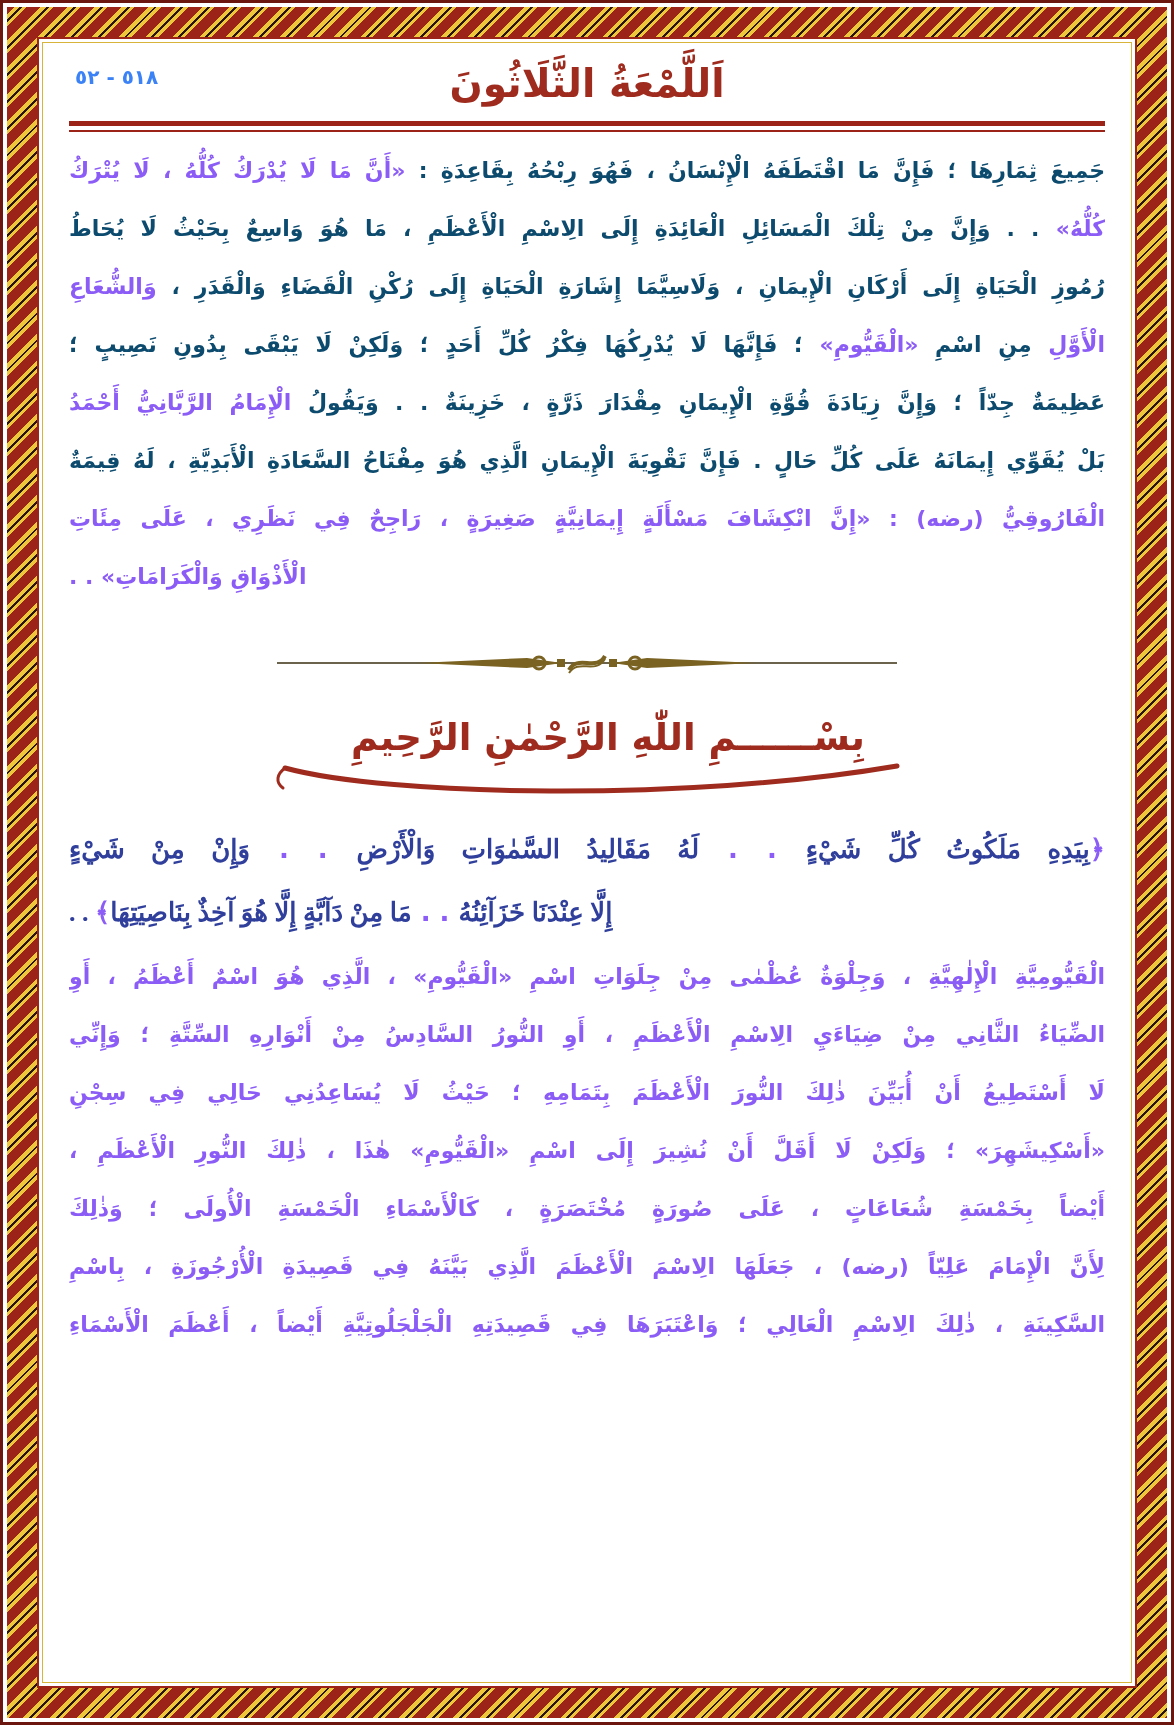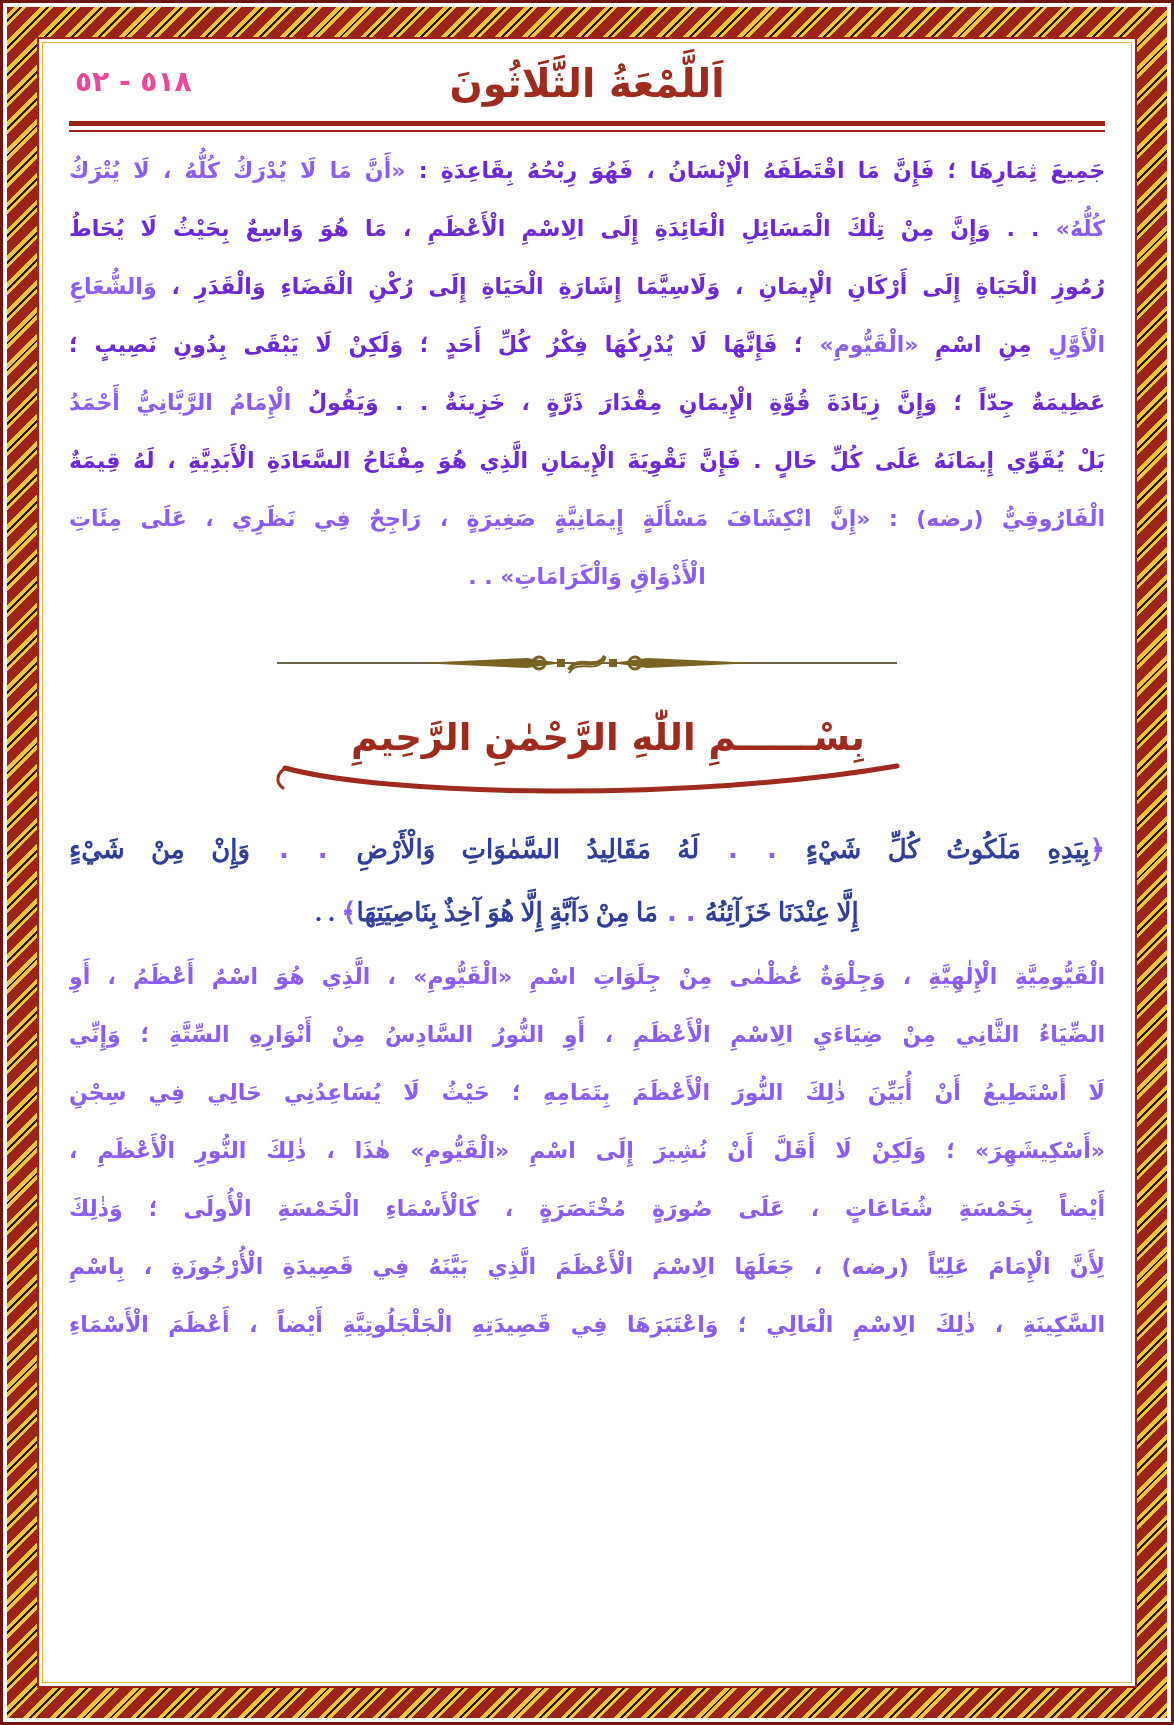--- a/index.html
+++ b/index.html
@@ -27,37 +27,37 @@
     overflow:hidden;
   }
   
   .header{position:relative;height:66px;}
   .page-title{
     position:absolute;left:0;right:0;top:8px;text-align:center;
     font-size:39px;font-weight:bold;color:#9e2b1e;
   }
   .page-number{
     position:absolute;left:6px;top:12px;
-    font-size:28px;font-weight:bold;color:#ec4899;direction:rtl;
+    font-size:20px;font-weight:bold;color:#3b82f6;direction:rtl;
   }
   .double-rule{
     border-top:5px solid #9c2318;border-bottom:2px solid #9c2318;
     height:4px;margin:2px 0 10px 0;
   }
   
   .para{margin:0;}
   .para-intro{margin-top:10px;}
   .line{
     direction:rtl;font-weight:bold;font-size:22px;line-height:58px;
-    color:#232145;text-align:center;overflow:hidden;
+    color:#232145;text-align:left;overflow:hidden;
   }
   .line.justify{text-align:justify;text-align-last:justify;}
   .line.indent{padding-right:44px;}
   .line.indent-right{}
-  .seg-navy{color:#6d28d9;}
+  .seg-navy{color:#0c4a6e;}
   .seg-red{color:#8b5cf6;}
   .seg-blue{color:#2f3f9b;font-family:Liberation Serif, serif;}
   .verse .line{font-size:26px;line-height:62px;color:#2f3f9b;}
   .verse{margin:6px 0 4px 0;}
   
   .divider-wrap{text-align:center;margin:44px 0 26px 0;}
   
   .bismillah{position:relative;text-align:center;margin:6px 0 22px 0;}
   .bismillah-text{
     display:inline-block;font-size:37px;font-weight:bold;color:#9e2b1e;

